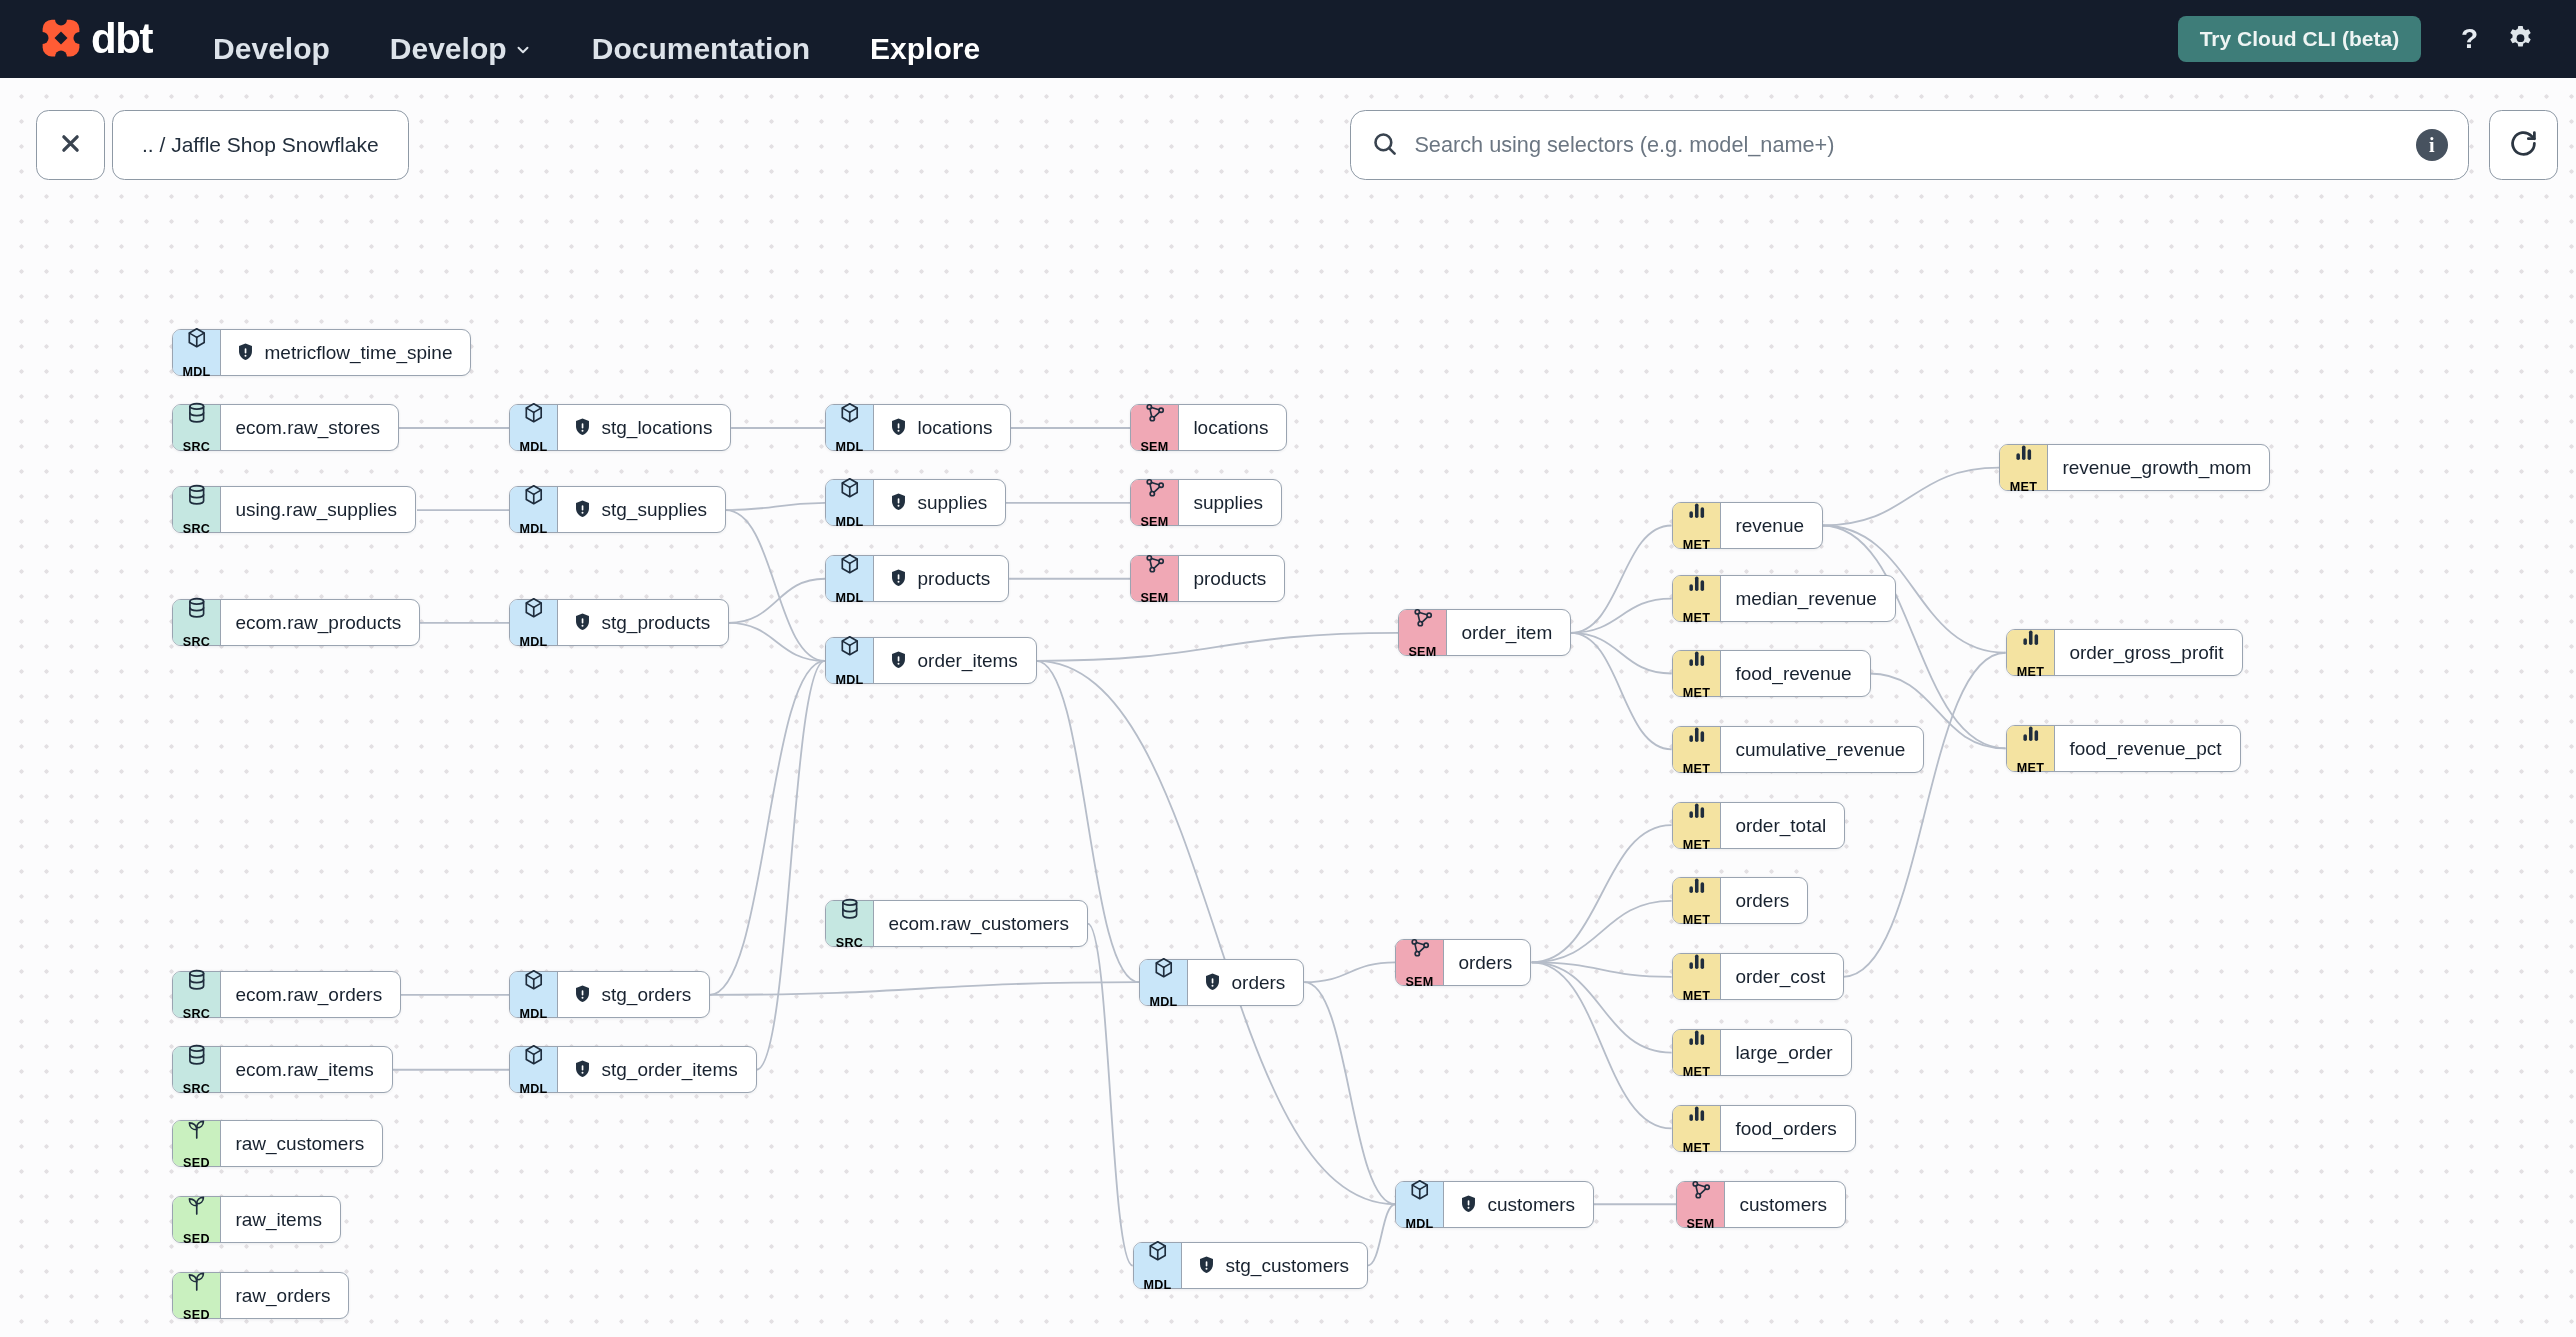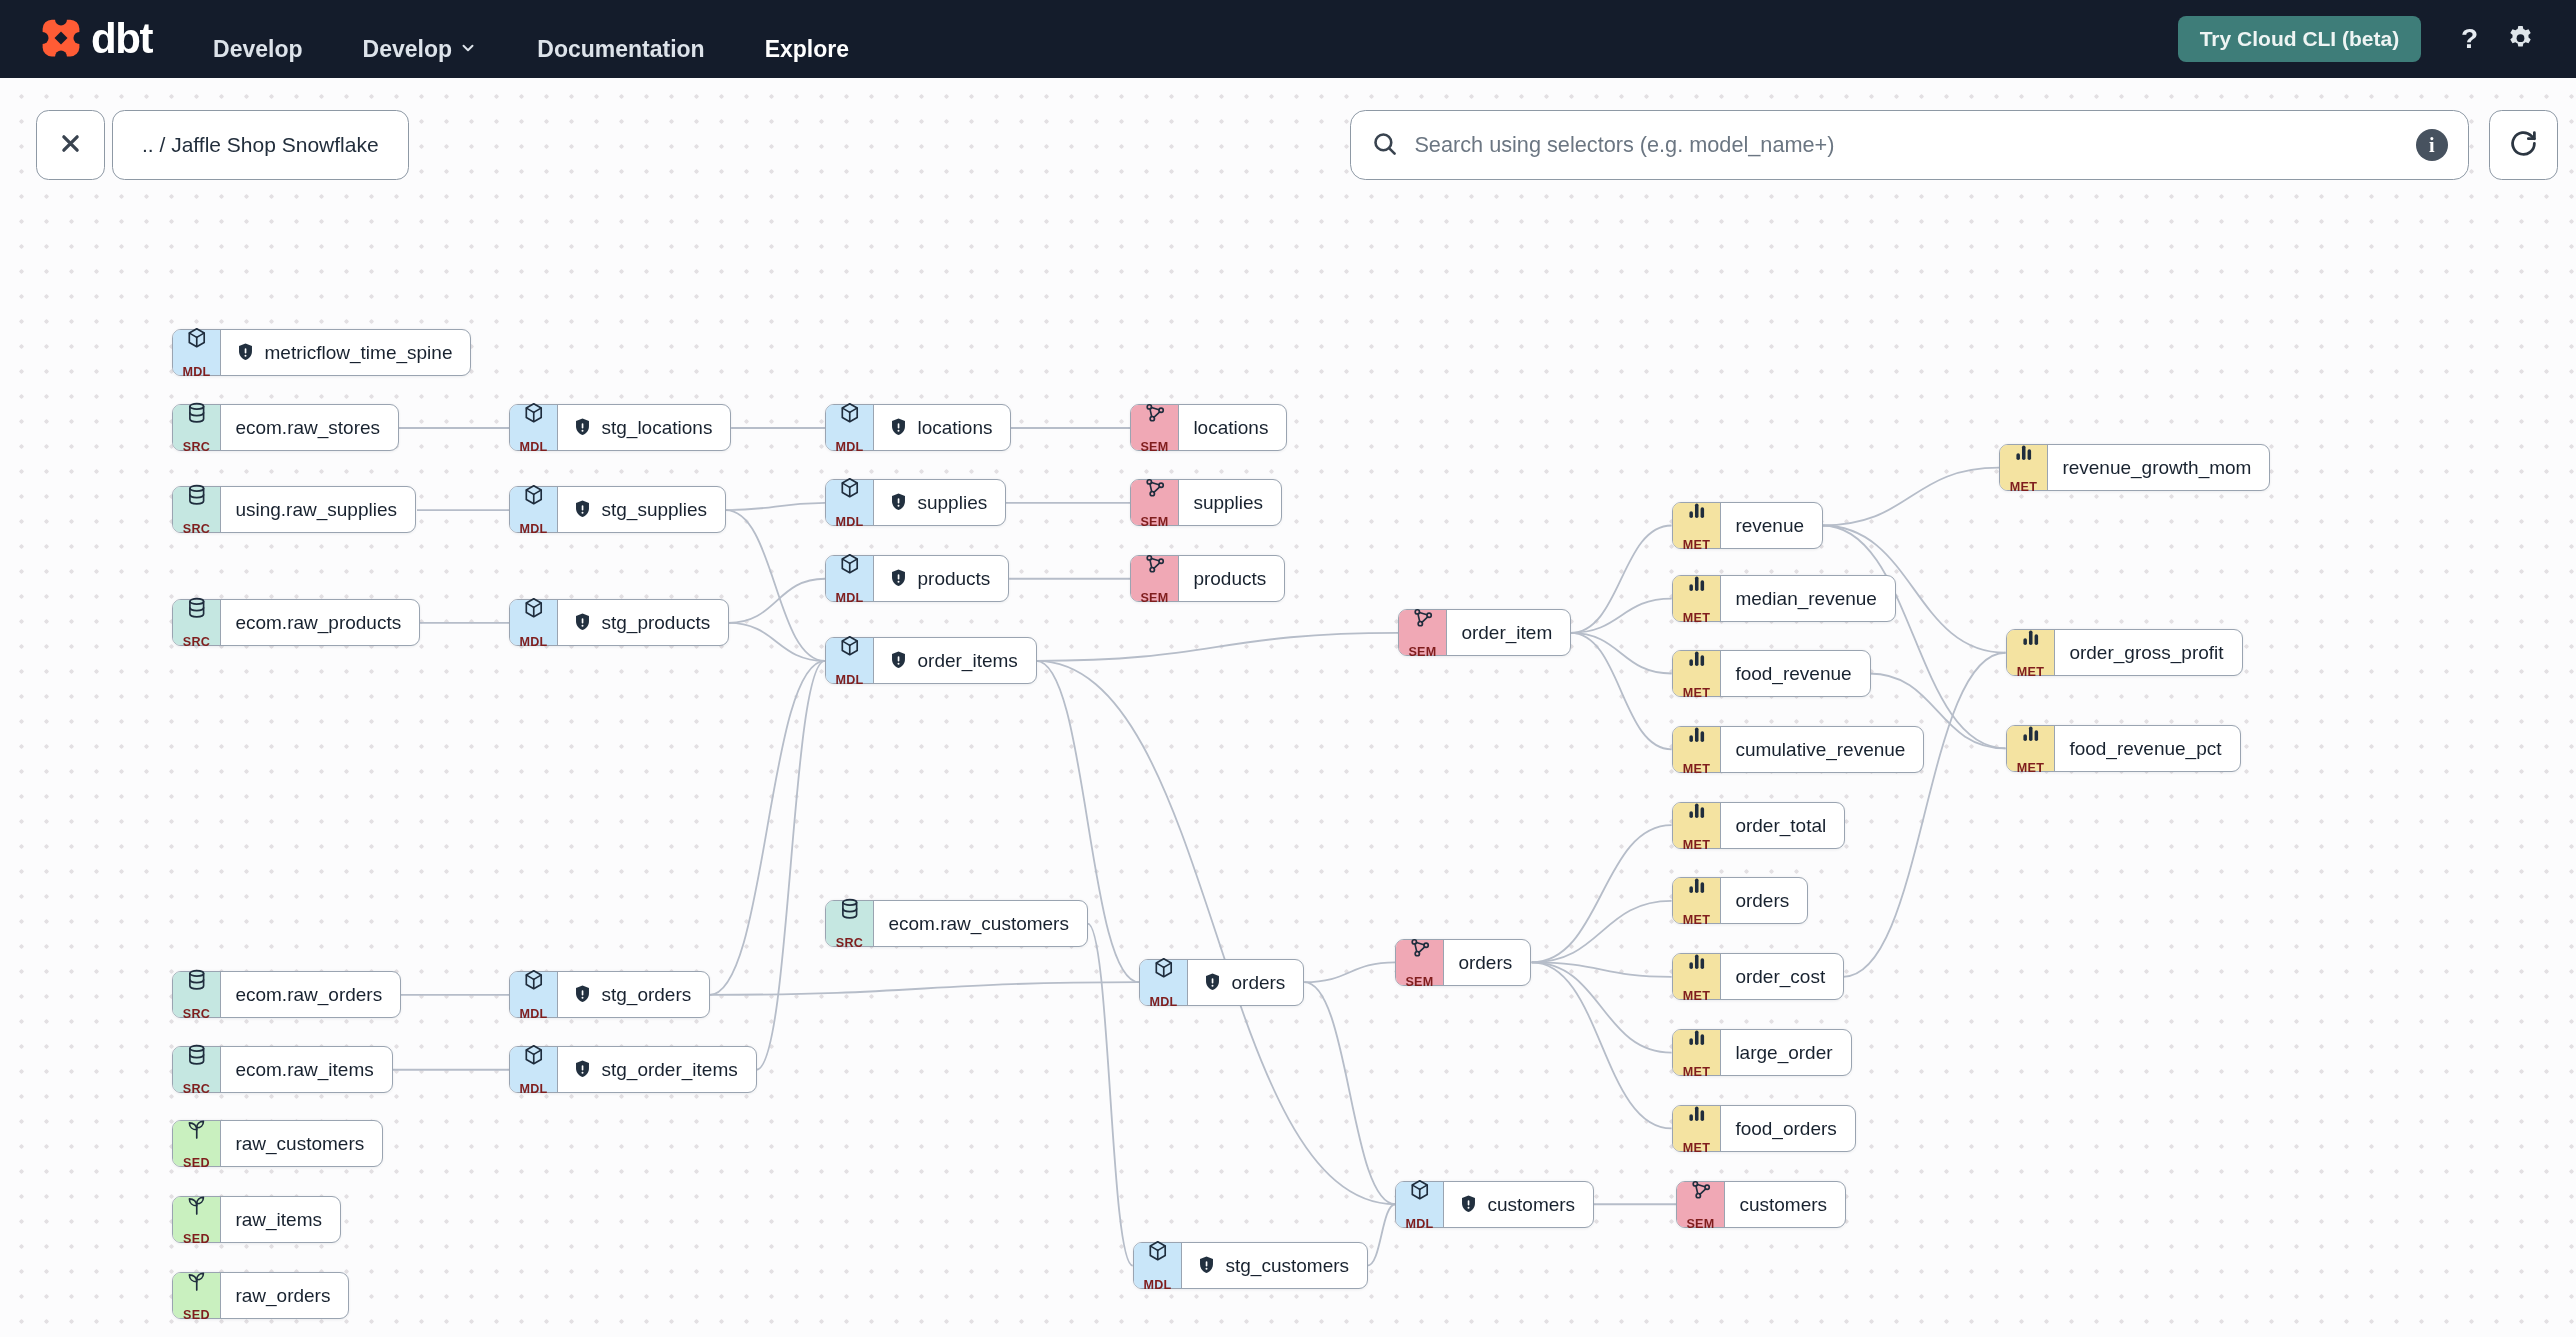--- a/index.html
+++ b/index.html
@@ -17,21 +17,21 @@
   }
   #edges{position:absolute;left:0;top:0;z-index:1;}
   
   .navbar{
     position:absolute;top:0;left:0;right:0;height:78px;background:#141c2b;
     display:flex;align-items:center;padding:0 40px;box-sizing:border-box;z-index:10;
   }
   .brand{display:flex;align-items:center;gap:9px;}
   .wordmark{font-size:42px;font-weight:800;color:#ffffff;letter-spacing:-1.4px;line-height:1;}
   .nav-items{display:flex;align-items:center;gap:60px;margin-left:61px;}
-  .nav-item{font-size:23px;font-weight:600;color:#dde3ea;display:flex;align-items:center;gap:7.2px;cursor:pointer;margin-top:20px;}
+  .nav-item{font-size:30px;font-weight:600;color:#dde3ea;display:flex;align-items:center;gap:7.2px;cursor:pointer;margin-top:20px;}
   .cta{
     margin-left:auto;background:#3e7d79;color:#eef4f3;font-size:21px;font-weight:600;
     padding:10.8px 21.7px;border-radius:8.1px;cursor:pointer;white-space:nowrap;
   }
   .account{display:flex;align-items:center;gap:12.6px;margin-left:43px;font-size:22.6px;color:#e8edf2;white-space:nowrap;}
   .account .name{font-weight:700;color:#ffffff;}
   .account .sep{color:#7f8a99;padding:0 1.8px;}
   .icon-btns{display:flex;align-items:center;gap:27px;margin-left:40px;}
   .help{font-size:28px;font-weight:700;color:#e6ebf1;cursor:pointer;}
   
@@ -49,21 +49,21 @@
   
   .node{
     position:absolute;display:flex;align-items:stretch;height:47px;background:#ffffff;
     border:1.4px solid #9aa4b1;border-radius:9px;box-shadow:0 0.9px 2.7px rgba(20,30,45,.07);
     z-index:2;cursor:pointer;box-sizing:border-box;
   }
   .node .badge{
     width:47px;flex:0 0 47px;display:flex;flex-direction:column;align-items:center;justify-content:center;
     border-right:1.4px solid #9aa4b1;border-radius:7.2px 0 0 7.2px;
   }
-  .badge .tlabel{font-size:12.6px;font-weight:700;color:#7f1d1d;line-height:1;margin-top:13px;letter-spacing:0.3px;}
+  .badge .tlabel{font-size:12.6px;font-weight:700;color:#000000;line-height:1;margin-top:13px;letter-spacing:0.3px;}
   .node .body{display:flex;align-items:center;gap:8.1px;padding:0 18px 0 14.4px;font-size:19px;color:#18222f;font-weight:500;white-space:nowrap;}
 </style>
 </head>
 <body>
 
 <div class="canvas">
   <svg id="edges" width="2576" height="1338" viewBox="0 0 2854 1482">
       <path d="M 442 474 C 503 474, 503 474, 564 474" fill="none" stroke="#b6bdc9" stroke-width="2"></path>
       <path d="M 462 565 C 513 565, 513 565, 564 565" fill="none" stroke="#b6bdc9" stroke-width="2"></path>
       <path d="M 465 690 C 514.5 690, 514.5 690, 564 690" fill="none" stroke="#b6bdc9" stroke-width="2"></path>

